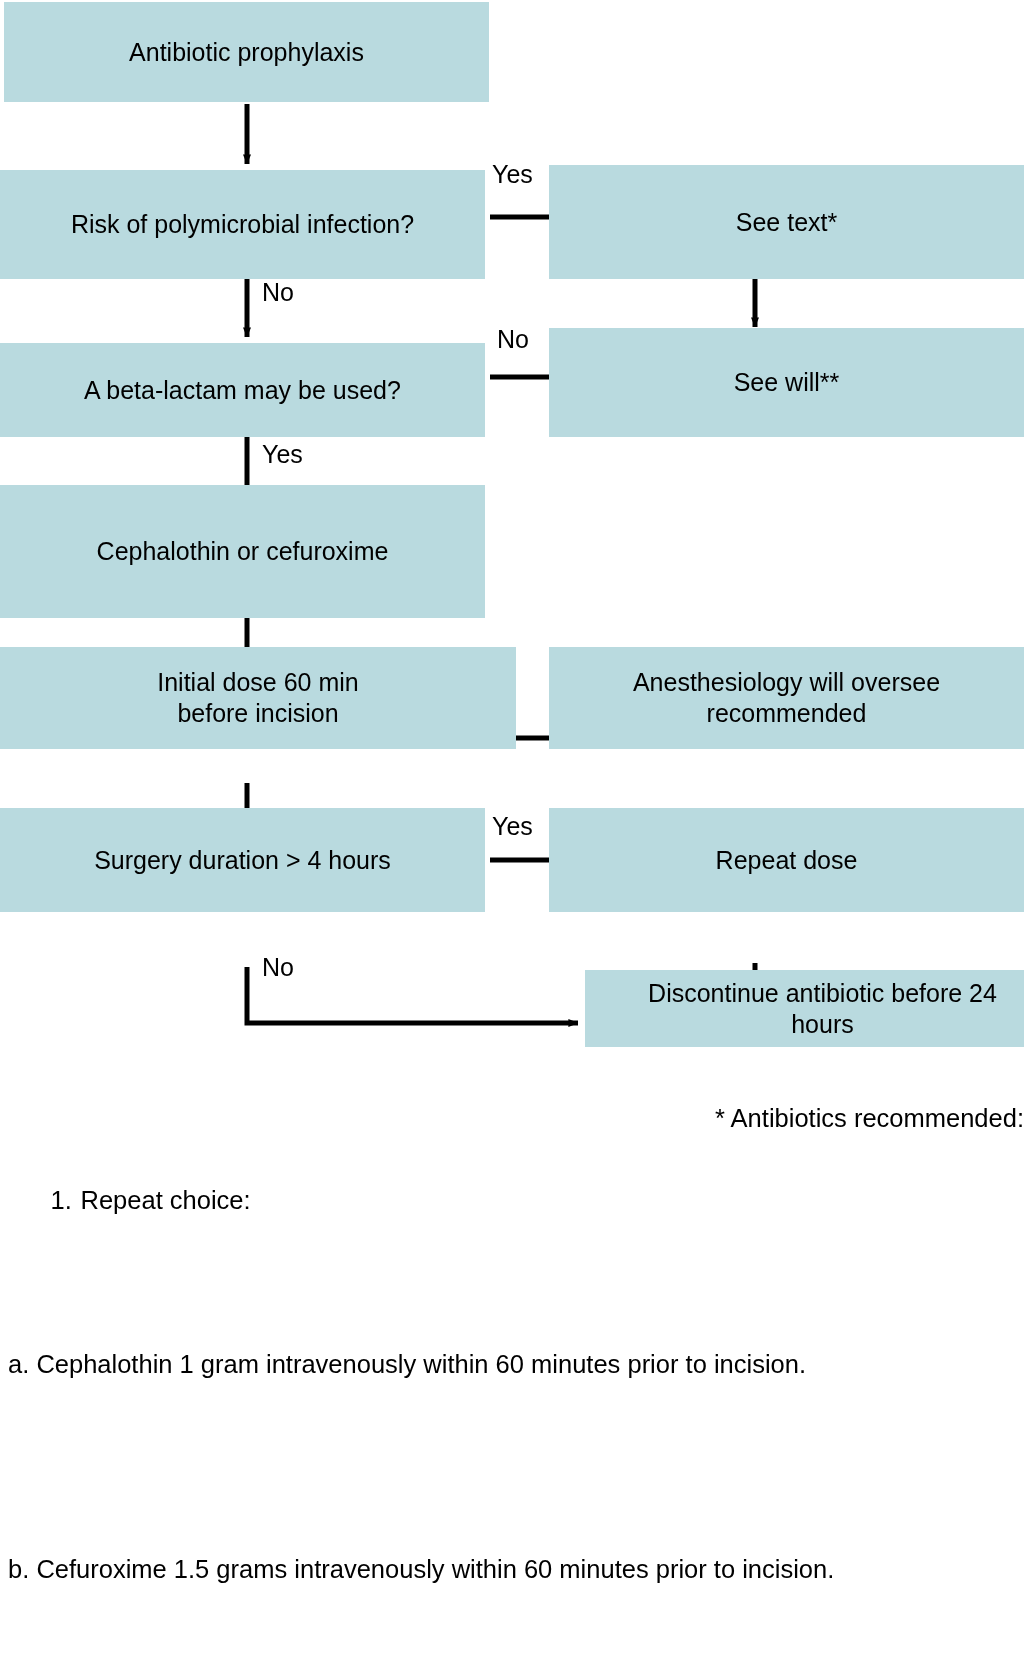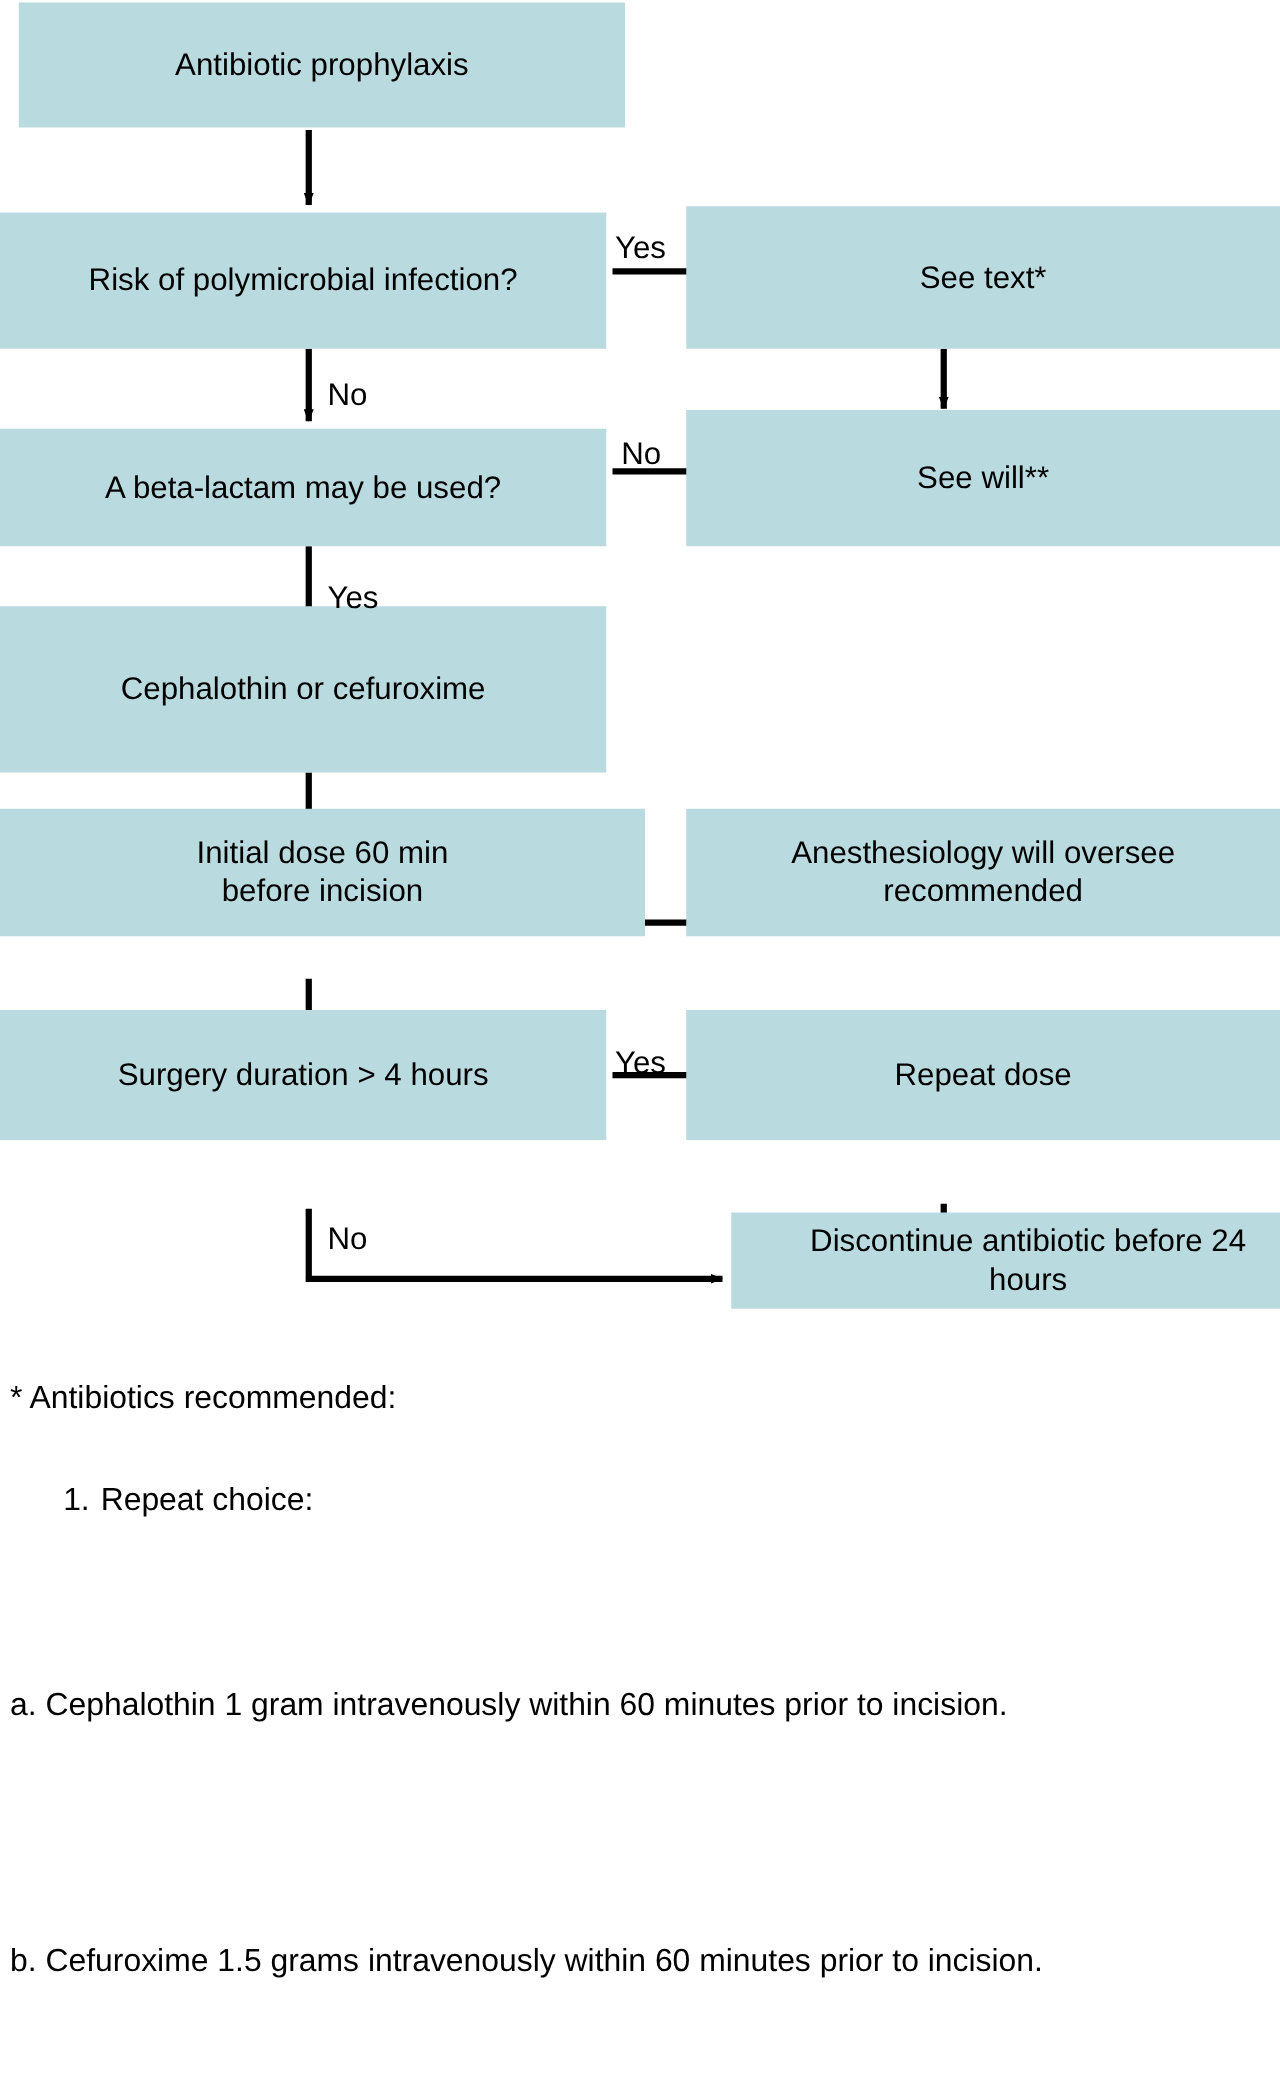--- a/index.html
+++ b/index.html
@@ -50,21 +50,20 @@
     white-space: pre-line;
   }
 
   
   .edge-label {
     position: absolute;
     font-size: 25px;
     line-height: 28px;
     color: #000000;
     white-space: nowrap;
-    margin-top: 24px;
   }
 
   
   #edges {
     position: absolute;
     left: 0;
     top: 0;
     width: 1024px;
     height: 1080px;
     pointer-events: none;
@@ -82,21 +81,21 @@
   }
   .fn-line {
     position: relative;
     padding-left: 0;
     white-space: pre-wrap;
   }
   .fn-marker {
     display: inline-block;
     width: 30px;
   }
-  .fn-l1 { padding-left: 8px; }
+  .fn-l1 { padding-left: 8px; text-align: right; }
   .fn-l2 { padding-left: 8px; }
   .hang {
     display: block;
     padding-left: 46px;
     text-indent: -38px;
   }
 </style>
 </head>
 <body>
 
@@ -129,21 +128,21 @@
 
       <line x1="247" y1="783" x2="247" y2="851" stroke="#000000" stroke-width="5" marker-end="url(#arrow)"></line>
 
       <line x1="490" y1="860" x2="578" y2="860" stroke="#000000" stroke-width="5" marker-end="url(#arrow)"></line>
 
       <line x1="755" y1="963" x2="755" y2="1016" stroke="#000000" stroke-width="5" marker-end="url(#arrow)"></line>
 
       <path d="M247,967 L247,1023 L578,1023" fill="none" stroke="#000000" stroke-width="5" marker-end="url(#arrow)"></path>
     </svg>
 
-    <div class="node" style="left:15px; top:2px; width:485px; height:100px;">
+    <div class="node" style="left:4px; top:2px; width:485px; height:100px;">
       <span class="node-text">Antibiotic prophylaxis</span>
     </div>
 
     <div class="node" style="left:549px; top:165px; width:475px; height:114px;">
       <span class="node-text">See text*</span>
     </div>
 
     <div class="node" style="left:0px; top:170px; width:485px; height:109px;">
       <span class="node-text">Risk of polymicrobial infection?</span>
     </div>

